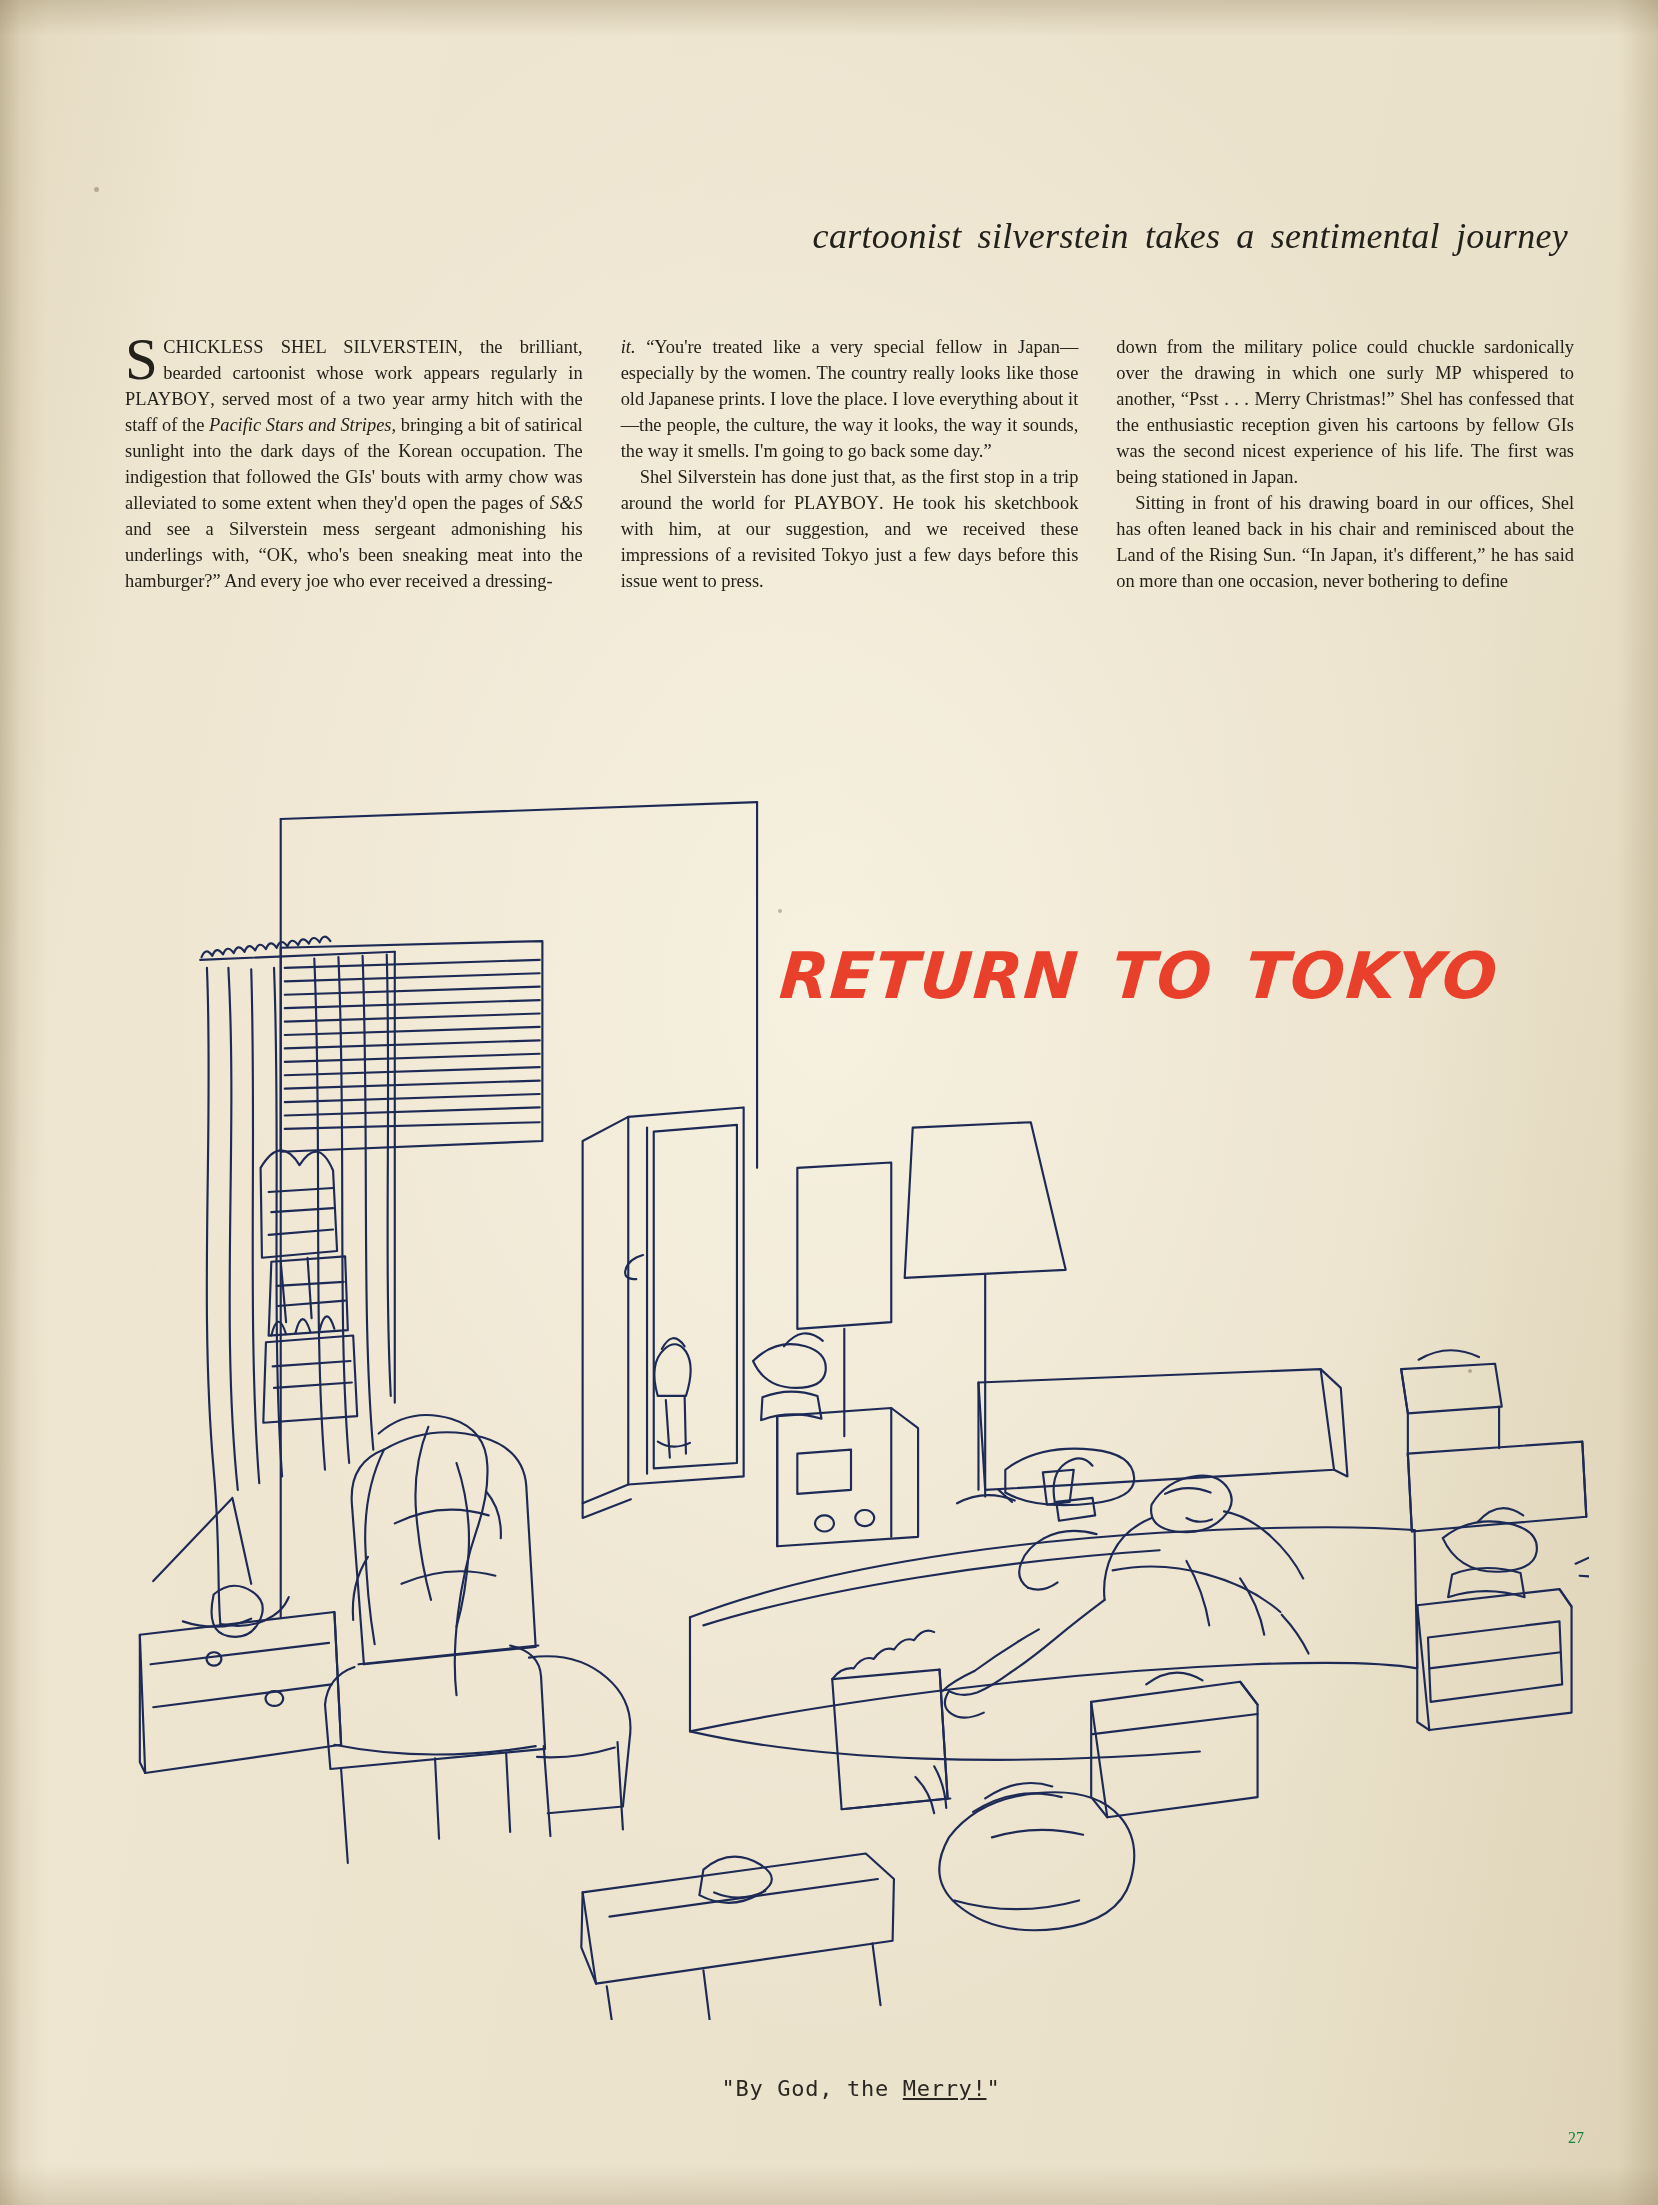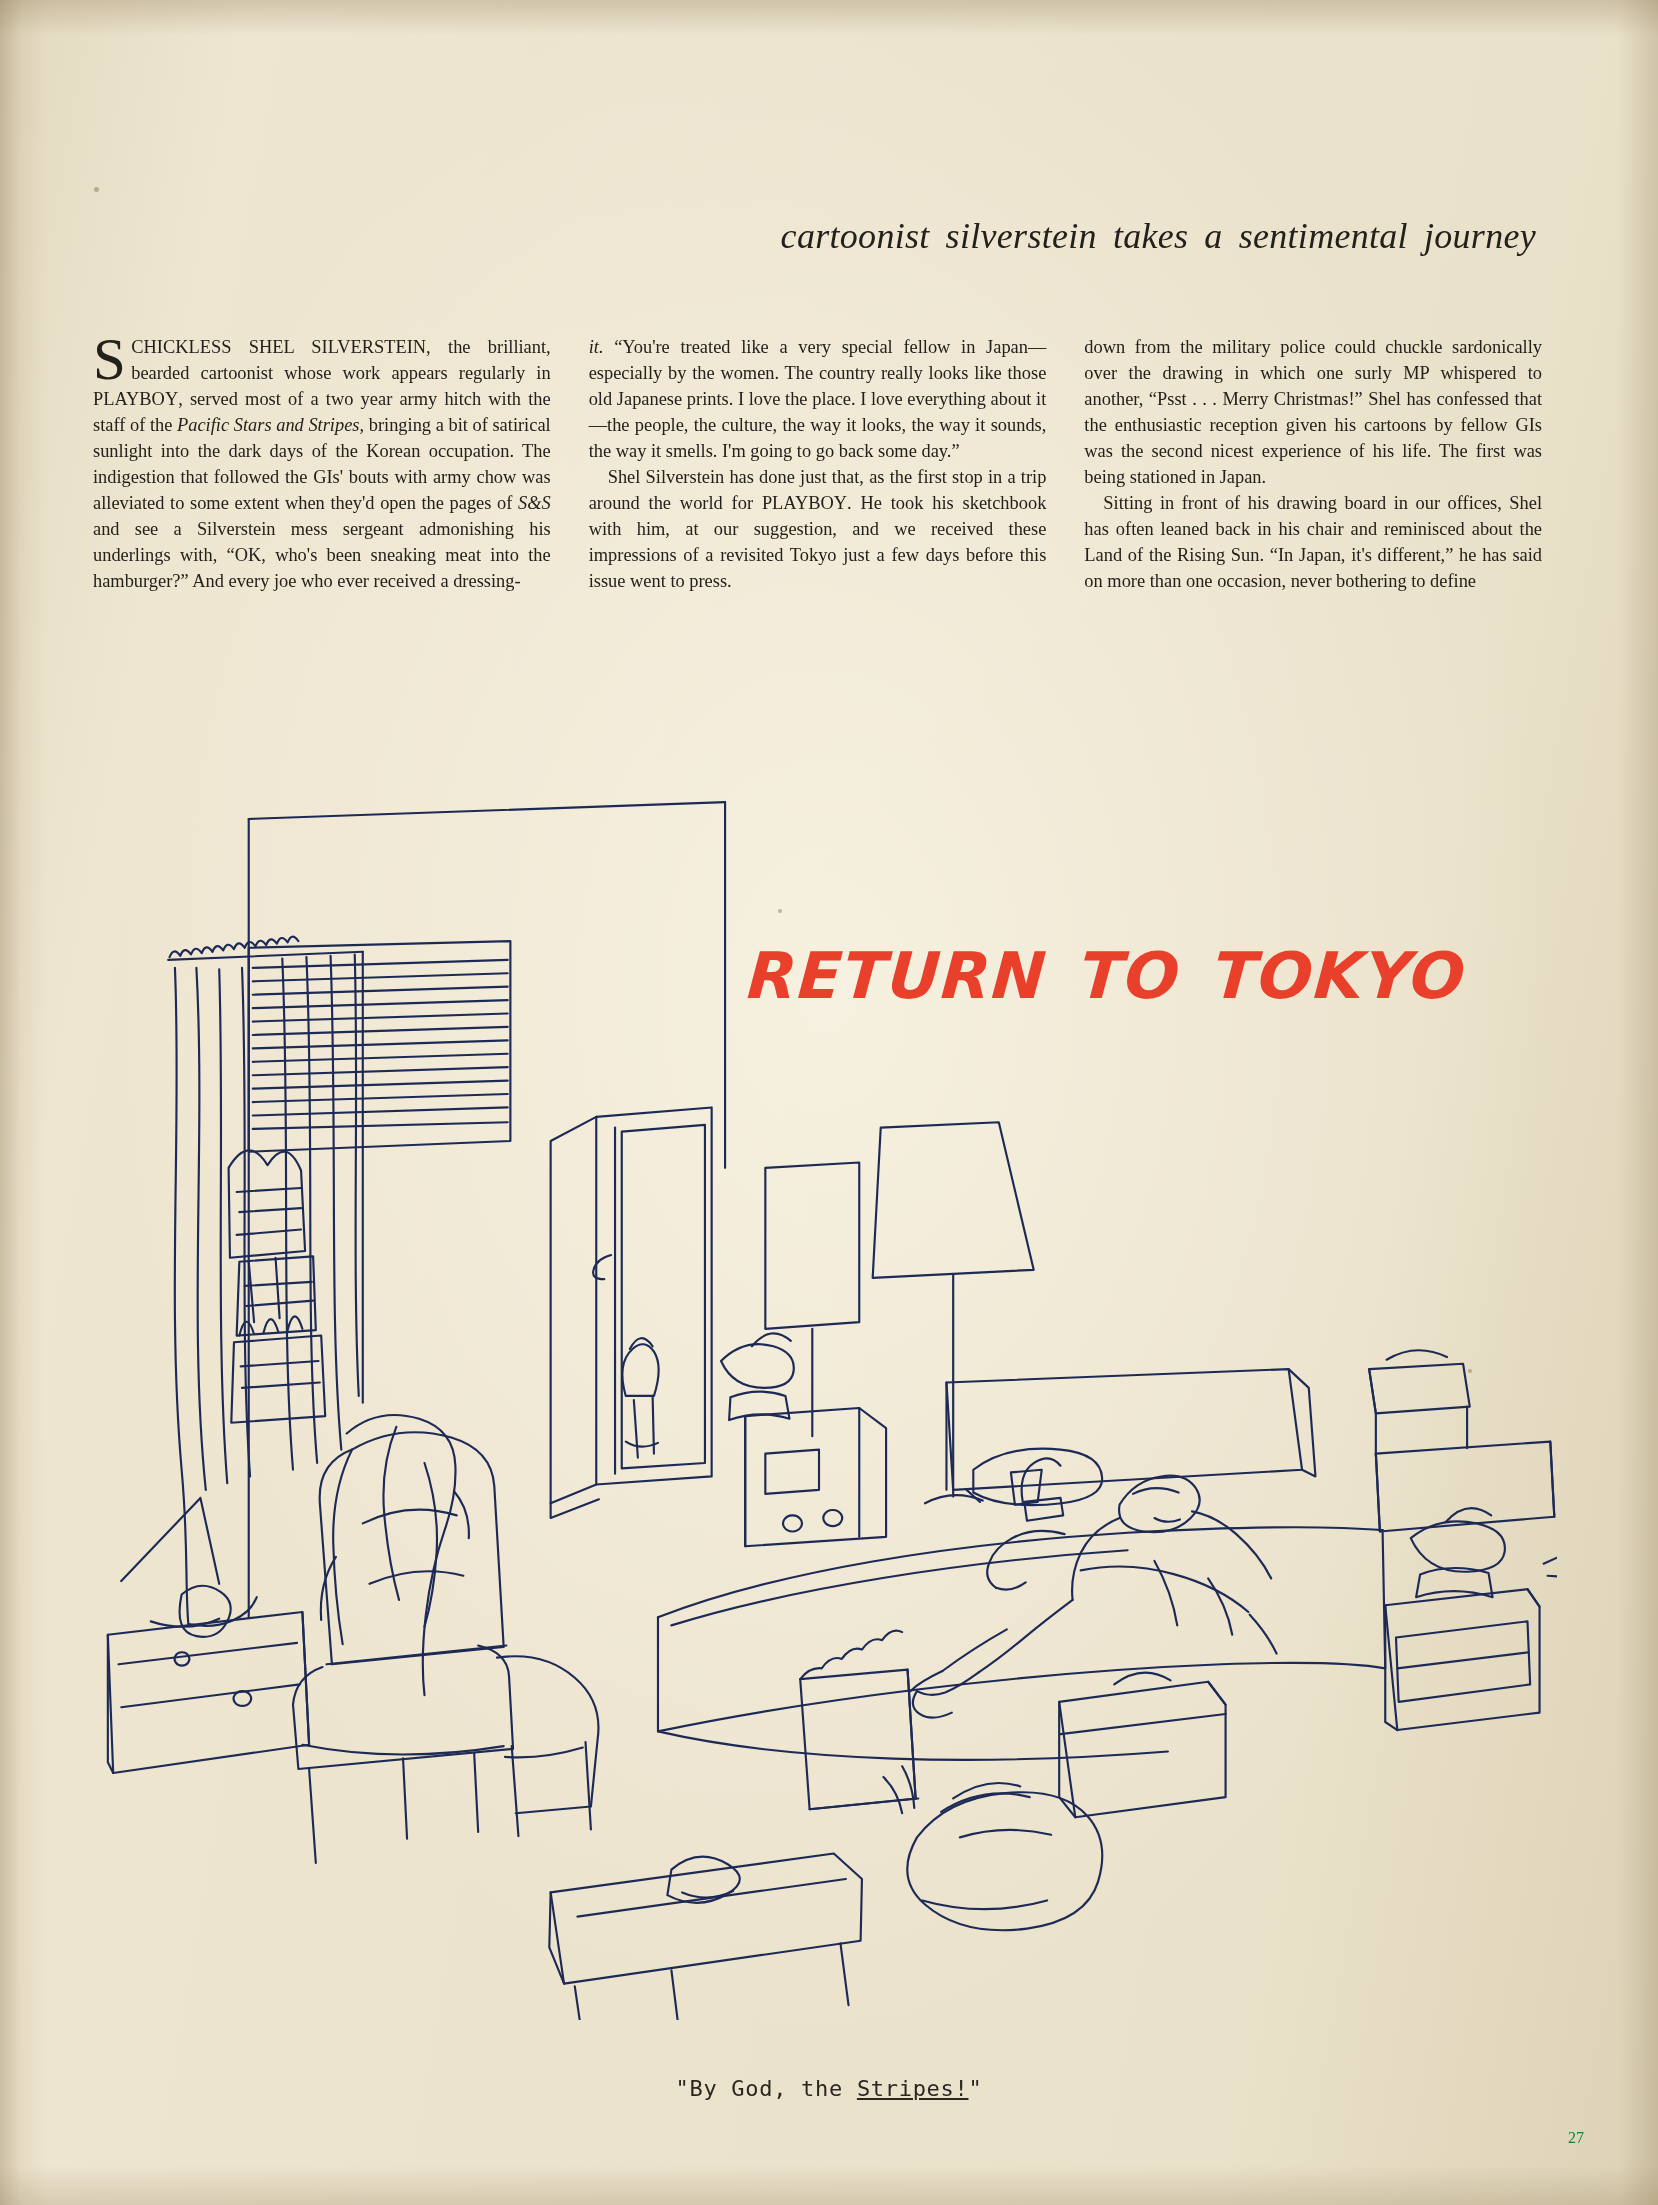--- a/index.html
+++ b/index.html
@@ -27,21 +27,21 @@
   }
   .edge-right{
     position:absolute;right:0;top:0;width:40px;height:100%;
     background:linear-gradient(270deg, rgba(120,100,60,0.22) 0%, rgba(0,0,0,0) 100%);
   }
   .edge-bottom{
     position:absolute;left:0;bottom:0;width:100%;height:40px;
     background:linear-gradient(0deg, rgba(120,100,60,0.20) 0%, rgba(0,0,0,0) 100%);
   }
 
-  .content{position:absolute;inset:0;}
+  .content{position:absolute;inset:0;margin-left:32px;}
 
   .kicker{
     position:absolute;
     left:87px; top:215px; width:1449px;
     text-align:right;
     font-family:"Liberation Serif", serif;
     font-style:italic;
     font-size:36px;
     letter-spacing:0.3px;
     color:#23211c;
@@ -341,18 +341,18 @@
         <path d="M880 1756 l10 80"></path>
 
         <path d="M1196 1468 q22 22 28 54"></path>
         <path d="M1224 1452 q16 28 18 62"></path>
       </g>
     </svg>
   </div>
 
   <div class="title-red">RETURN TO TOKYO</div>
 
-  <div class="caption"><span>"By God, the </span><u>Stripes!</u><span>"</span></div>
+  <div class="caption"><span>"By God, the </span><u>Merry!</u><span>"</span></div>
 
   <div class="folio">27</div>
 
 </div>
 
 
 </body></html>

